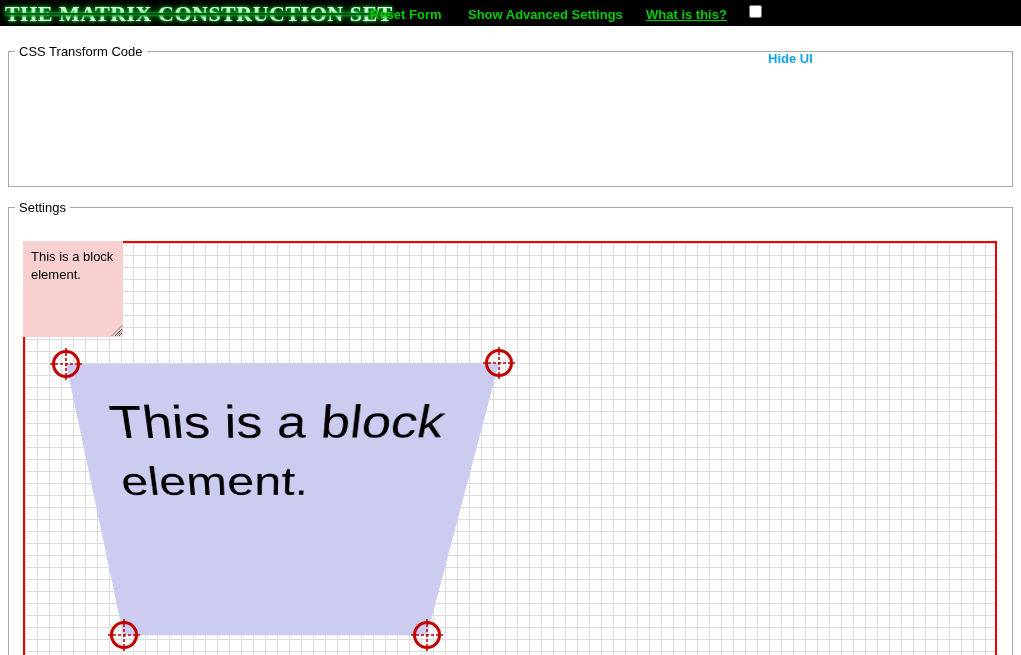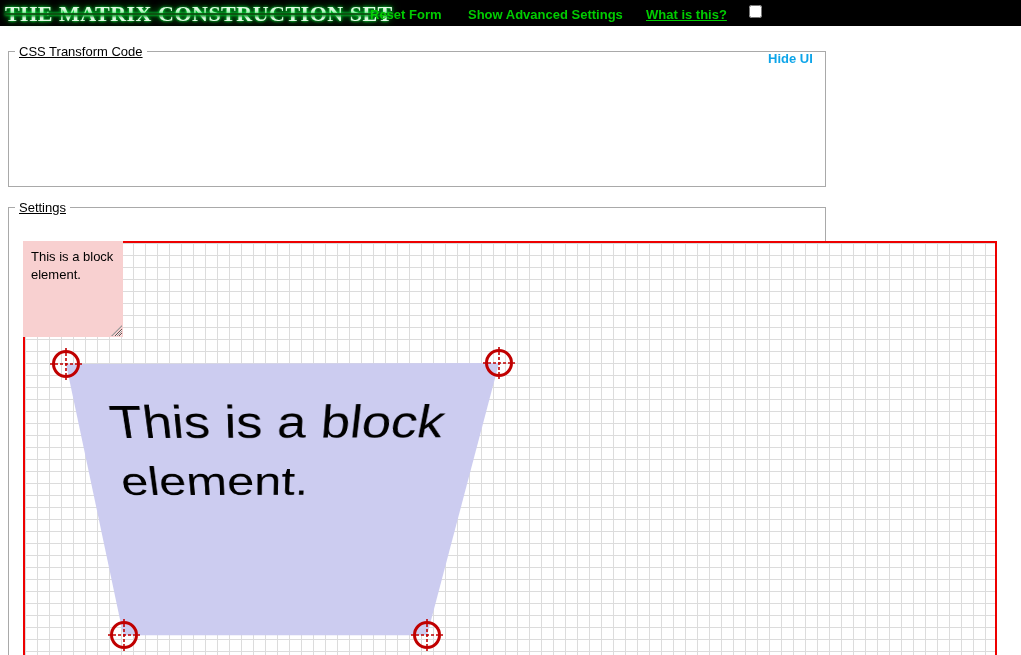--- a/index.html
+++ b/index.html
@@ -50,25 +50,24 @@
     position: absolute; left: 768px; top: 7px;
     font-size: 13px; font-weight: bold;
     color: #0ea5e9; white-space: nowrap;
     cursor: pointer;
     margin-top: 44px;
   }
 
   
   fieldset {
     position: absolute;
-    left: 8px; width: 818px;
+    left: 8px; width: 1005px;
     margin: 0; padding: 0;
     border: 1px solid #a9a9a9;
     background: transparent;
-    text-decoration: underline;
   }
   legend {
     margin-left: 6px;
     padding: 0 4px;
     font-size: 13px;
     color: #000000;
   }
   .fs-code { top: 44px; height: 143px; }
   .fs-diagram { top: 200px; height: 475px; }
 

